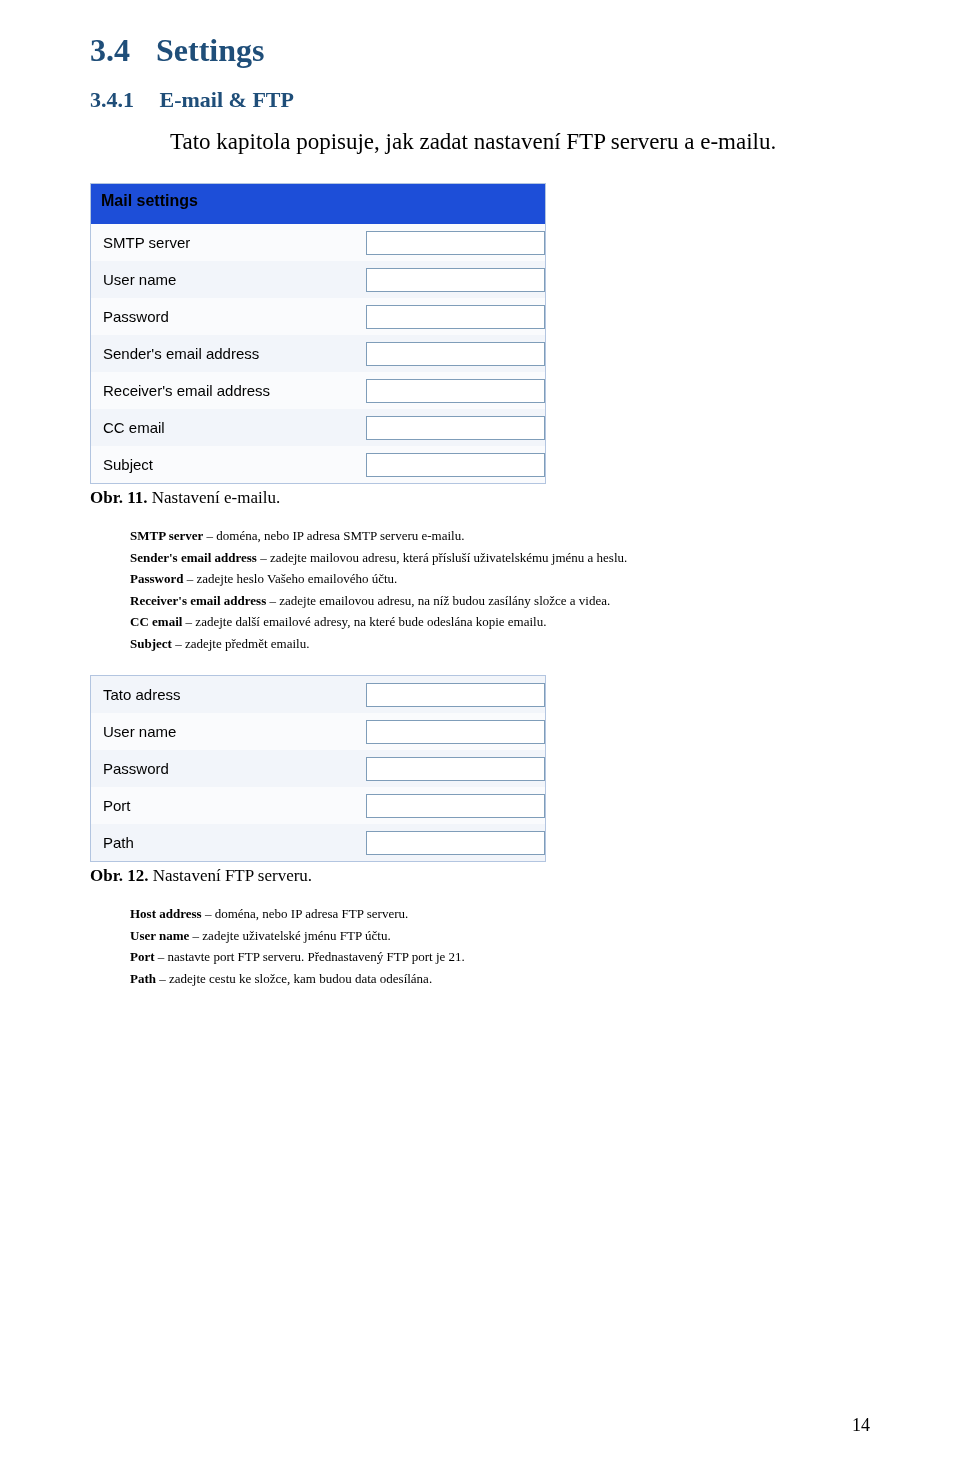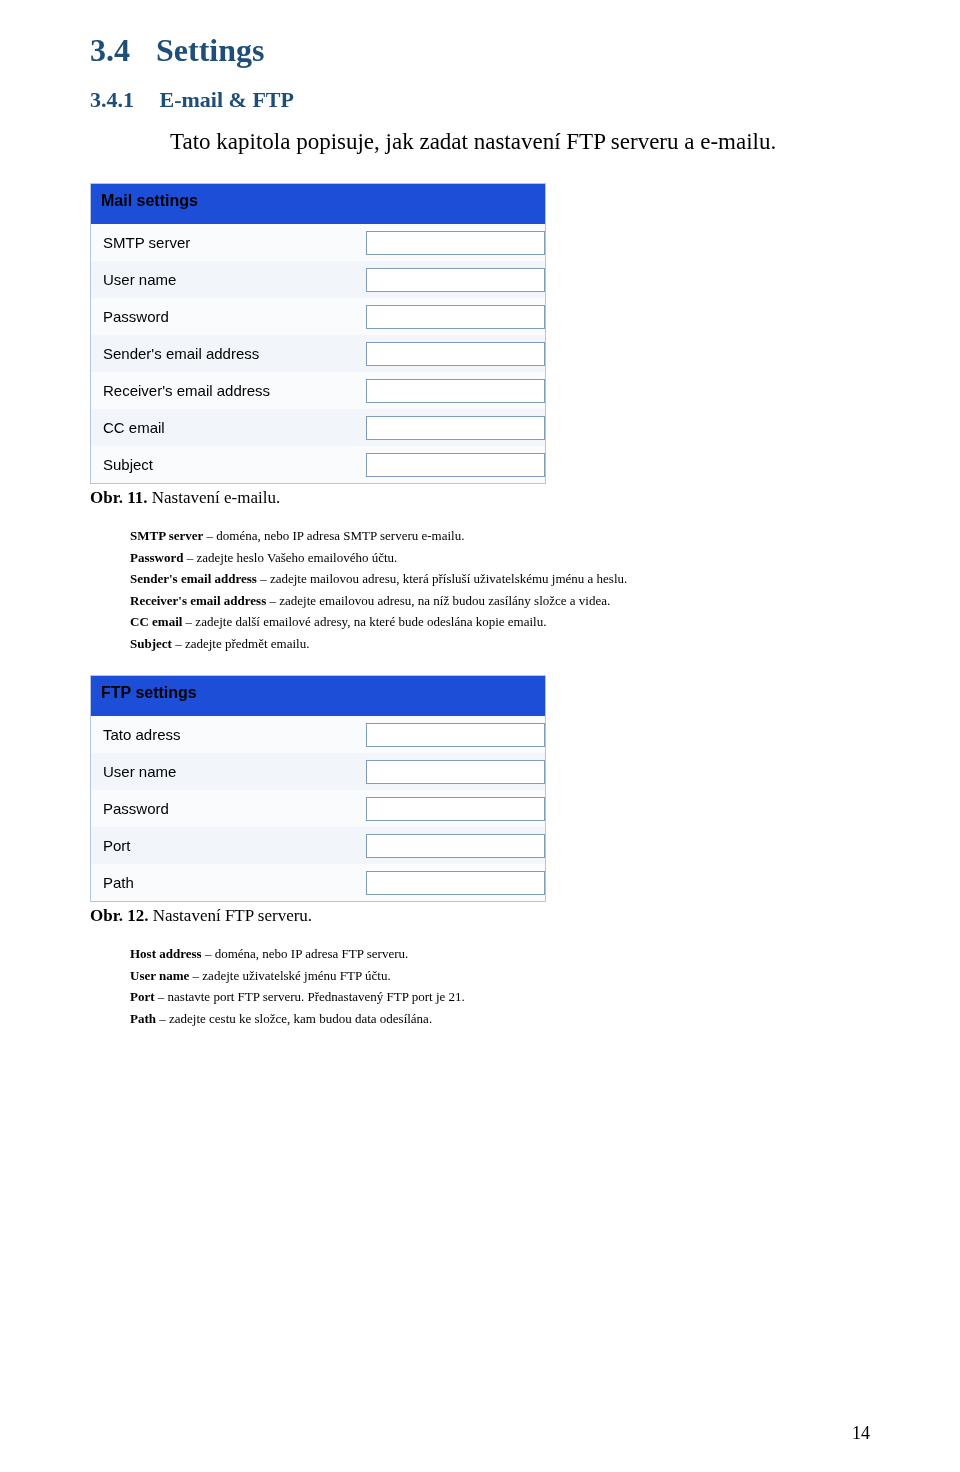--- a/index.html
+++ b/index.html
@@ -76,21 +76,21 @@
     margin-left: 40px;
     font-size: 13px;
     line-height: 1.5;
     margin-bottom: 22px;
   }
   .desc-block p { margin-bottom: 2px; }
   .desc-block b { font-weight: bold; }
   .sect2-panel { margin-top: 0; }
   .page-num {
     position: absolute;
-    bottom: 28px;
+    bottom: 36px;
     right: 90px;
     font-size: 18px;
     font-family: Georgia, serif;
   }
 </style>
 </head>
 <body>
 
 <div class="heading-blue h2">
   <span class="num">3.4</span>
@@ -135,29 +135,28 @@
     <input class="row-input" style="">
   </div>
 </div>
 
 <p class="caption">
   <span class="bold">Obr. 11.</span><span> Nastavení e-mailu.</span>
 </p>
 
 <div class="desc-block">
   <p><b>SMTP server</b><span> – doména, nebo IP adresa SMTP serveru e-mailu.</span></p>
+  <p><b>Sender's email address</b><span> – zadejte mailovou adresu, která přísluší uživatelskému jménu a heslu.</span></p>
   <p><b>Password</b><span> – zadejte heslo Vašeho emailového účtu.</span></p>
-  <p><b>Sender's email address</b><span> – zadejte mailovou adresu, která přísluší uživatelskému jménu a heslu.</span></p>
   <p><b>Receiver's email address</b><span> – zadejte emailovou adresu, na níž budou zasílány složce a videa.</span></p>
   <p><b>CC email</b><span> – zadejte další emailové adresy, na které bude odeslána kopie emailu.</span></p>
   <p><b>Subject</b><span> – zadejte předmět emailu.</span></p>
 </div>
 
 <div class="panel sect2-panel">
-  <div class="panel-title">FTP settings</div>
   <div class="row">
     <div class="row-label">Tato adress</div>
     <input class="row-input" style="">
   </div>
   <div class="row">
     <div class="row-label">User name</div>
     <input class="row-input" style="">
   </div>
   <div class="row">
     <div class="row-label">Password</div>

